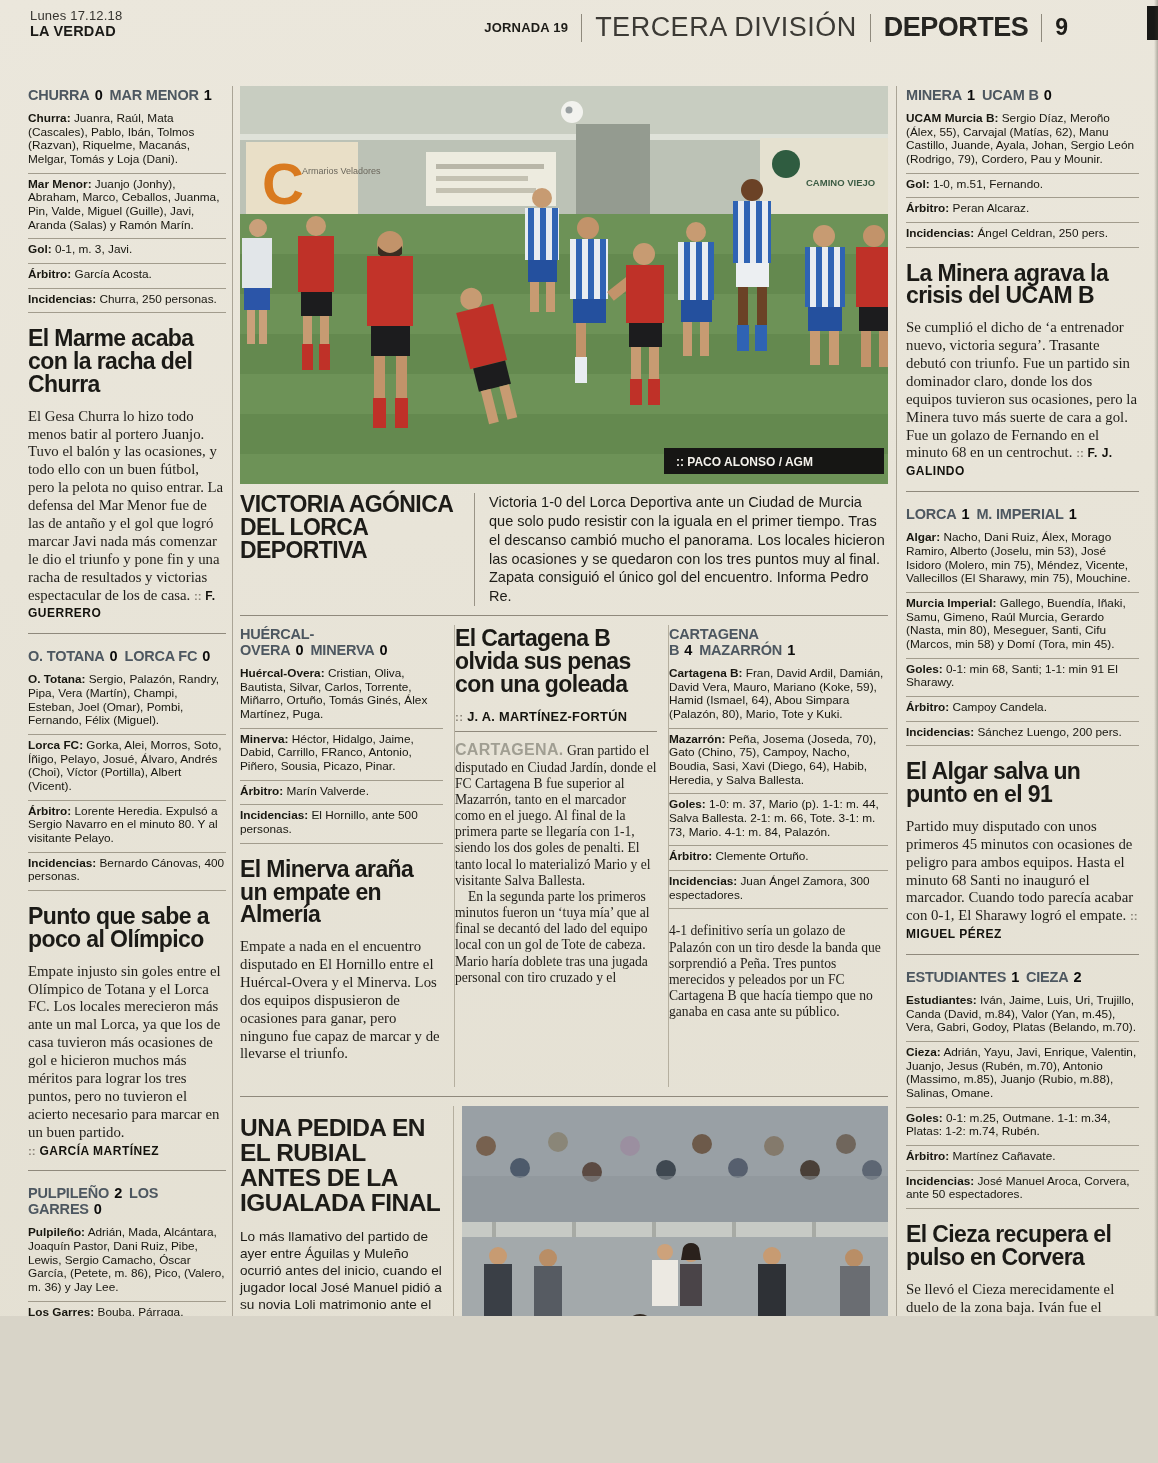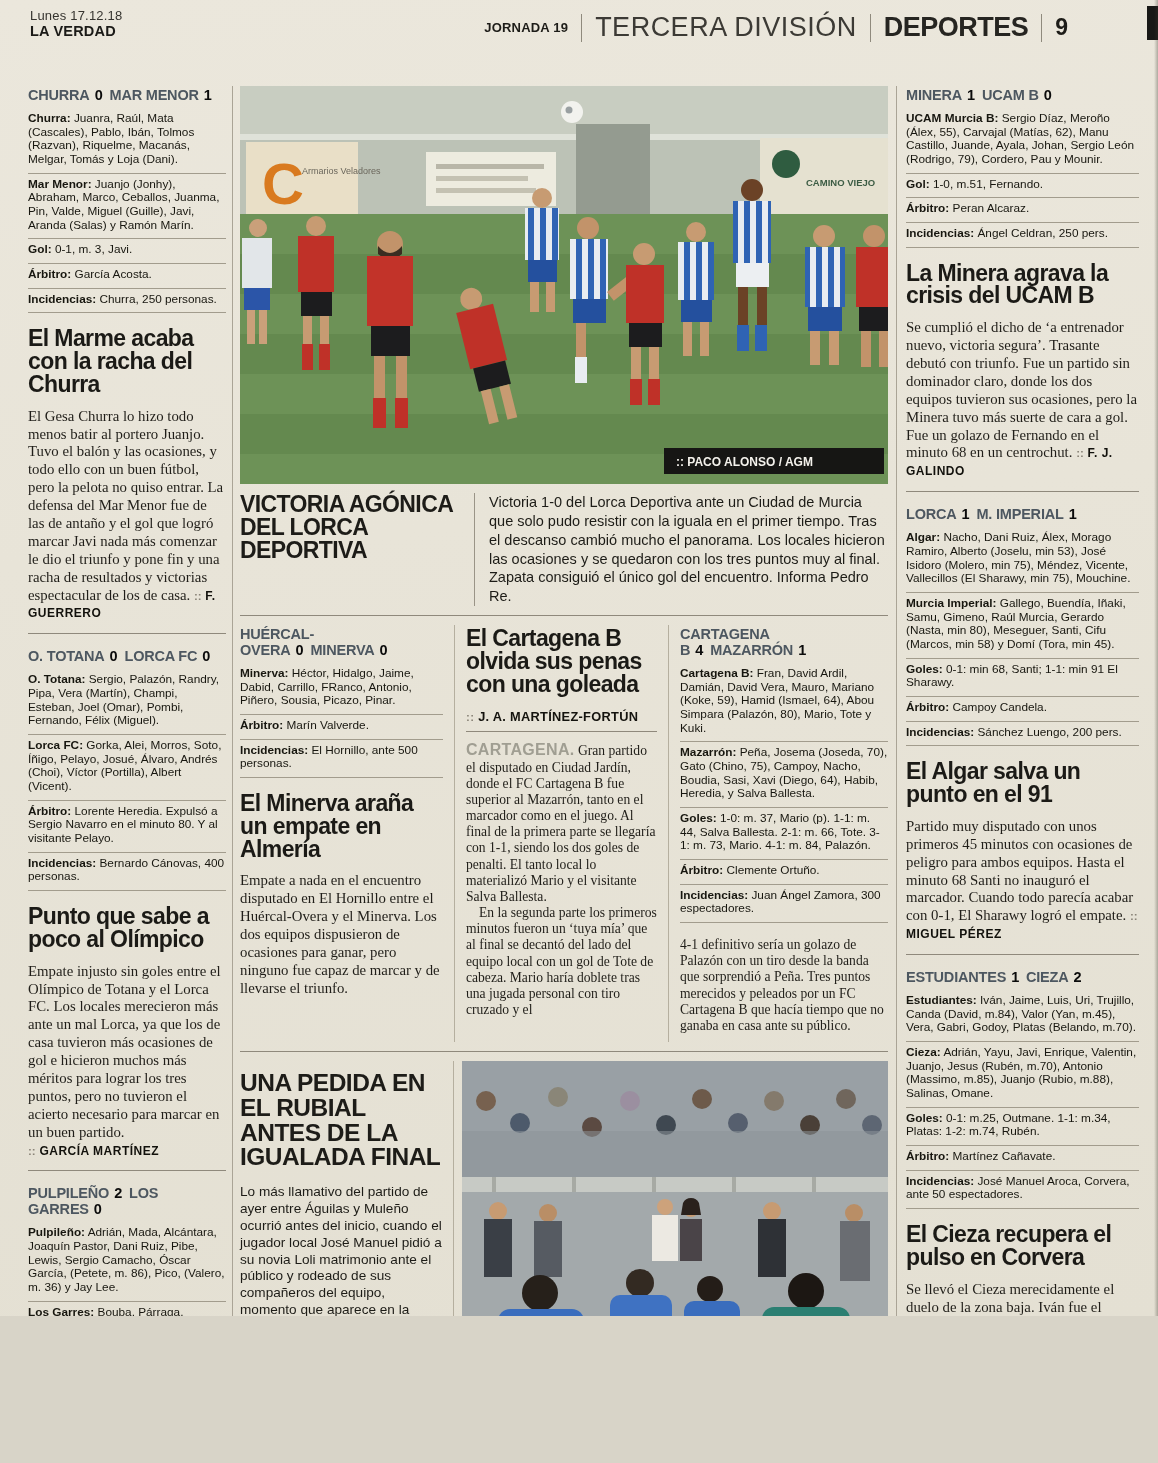--- a/index.html
+++ b/index.html
@@ -49,21 +49,21 @@
           font-family:"Liberation Sans",sans-serif; }
   
   .photo-frame { width:648px; line-height:0; }
   .leadwrap { display:flex; margin-top:9px; min-height:104px; }
   .leadhl { width:222px; font-size:23px; line-height:1.0; font-weight:800; letter-spacing:-0.6px; }
   .leadcap { flex:1; border-left:1px solid #9a9487; margin-left:12px; padding-left:14px;
              font-size:14.5px; line-height:1.3; color:#1d1c17; }
   .hrule { border-top:1px solid #8f897c; margin:9px 0; }
   .cband { display:flex; }
   .ccol { width:203px; }
-  .ccol + .ccol { border-left:1px solid #b5af9f; margin-left:11px; padding-left:11px; }
+  .ccol + .ccol { border-left:1px solid #b5af9f; margin-left:11px; }
   .ccol .hl { margin-top:2px; }
   .byline { font-size:12.8px; font-weight:800; letter-spacing:0.3px; color:#14130e;
             border-bottom:1px solid #8f897c; padding-bottom:7px; margin:14px 0 8px; }
   .dateline { font-family:"Liberation Sans",sans-serif; font-weight:800; font-size:16px;
               color:#a09e92; letter-spacing:0.3px; }
   .cart-body { font-size:13.6px; line-height:1.19; }
   .indent { text-indent:13px; }
   .bband { display:flex; margin-top:2px; }
   .bcol { width:203px; }
   .bphoto { flex:1; border-left:1px solid #b5af9f; margin-left:10px; padding-left:8px; line-height:0; }
@@ -270,20 +270,21 @@
       <p class="leadcap">Victoria 1-0 del Lorca Deportiva ante un Ciudad de Murcia que solo pudo resistir con la iguala en el primer tiempo. Tras el descanso cambió mucho el panorama. Los locales hicieron las ocasiones y se quedaron con los tres puntos muy al final. Zapata consiguió el único gol del encuentro. Informa Pedro Re.</p>
     </div>
     <div class="hrule"></div>
 
     <div class="cband">
       <div class="ccol">
         <section class="mbox">
           <h3 class="mtitle">
             <span class="mteam">HUÉRCAL-OVERA</span><span class="mscore">0</span><span class="mteam">MINERVA</span><span class="mscore">0</span>
           </h3>
+          <p class="mrow"><b>Huércal-Overa:</b> <span>Cristian, Oliva, Bautista, Silvar, Carlos, Torrente, Miñarro, Ortuño, Tomás Ginés, Álex Martínez, Puga.</span></p>
           <p class="mrow"><b>Minerva:</b> <span>Héctor, Hidalgo, Jaime, Dabid, Carrillo, FRanco, Antonio, Piñero, Sousia, Picazo, Pinar.</span></p>
           <p class="mrow"><b>Árbitro:</b> <span>Marín Valverde.</span></p>
           <p class="mrow"><b>Incidencias:</b> <span>El Hornillo, ante 500 personas.</span></p>
         </section>
         <article class="art nosep">
           <h2 class="hl">El Minerva araña un empate en Almería</h2>
           <p class="abody">Empate a nada en el encuentro disputado en El Hornillo entre el Huércal-Overa y el Minerva. Los dos equipos dispusieron de ocasiones para ganar, pero ninguno fue capaz de marcar y de llevarse el triunfo.</p>
         </article>
       </div>
 

